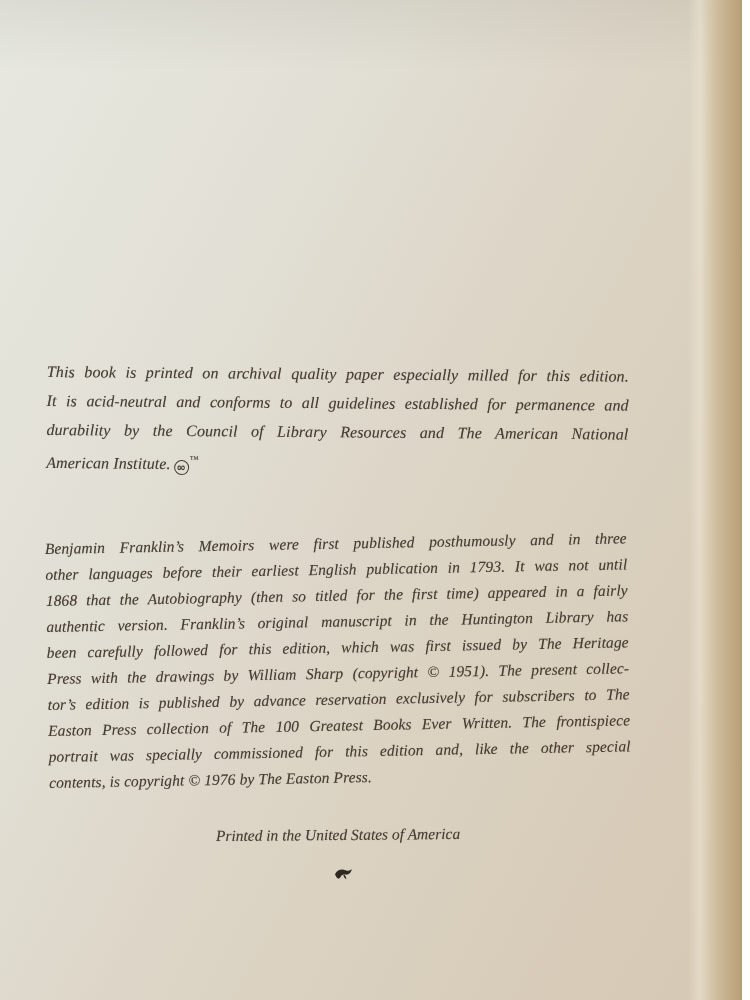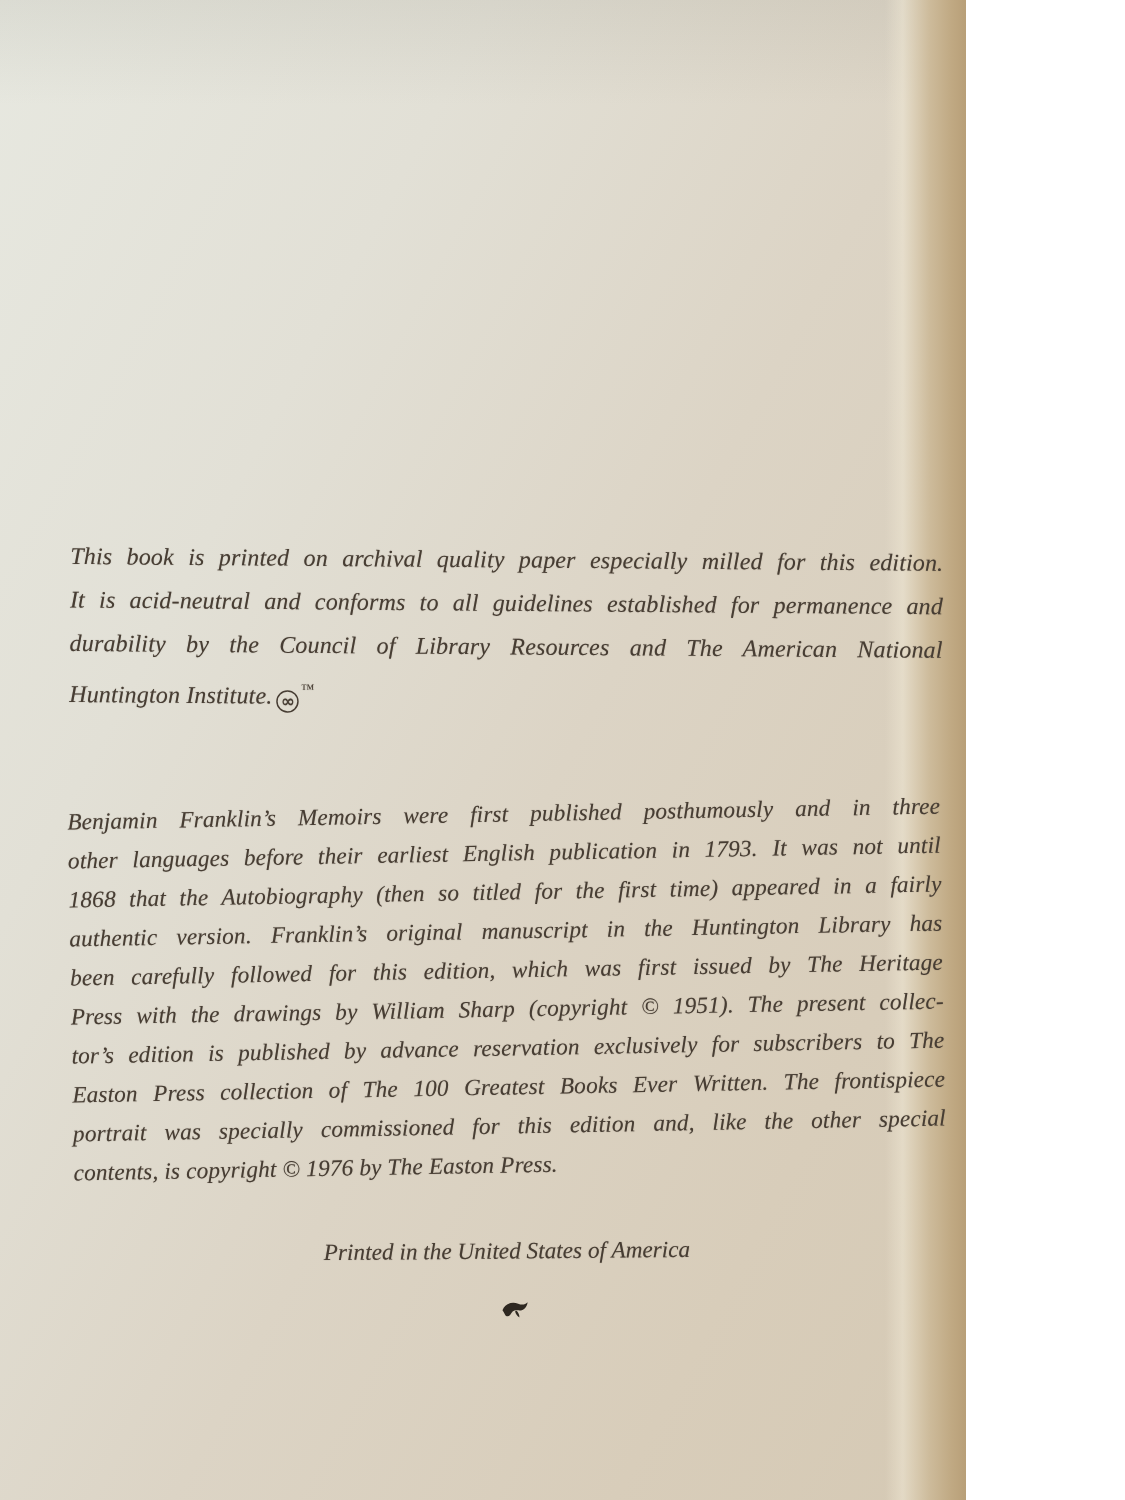--- a/index.html
+++ b/index.html
@@ -2,21 +2,21 @@
 <html><head>
 <meta charset="utf-8">
 <style>
   * { box-sizing: border-box; }
   html, body { margin: 0; padding: 0; }
   body {
     width: 750px; height: 1000px; overflow: hidden;
     font-family: "Liberation Serif", "DejaVu Serif", serif;
   }
   .photo {
-    position: relative; width: 644px; height: 1000px; overflow: hidden;
+    position: relative; width: 742px; height: 1000px; overflow: hidden;
     background:
       linear-gradient(to bottom, rgba(115,112,96,0.10), rgba(115,112,96,0) 70px),
       linear-gradient(118deg, #e7e8e0 0%, #e2e0d6 28%, #dcd4c5 55%, #d8cdba 80%, #d5c9b4 100%);
   }
   .page-edge {
     position: absolute; top: 0; right: 0; width: 54px; height: 100%;
     background: linear-gradient(to right,
       rgba(236,228,209,0) 0%,
       rgba(238,230,210,0.55) 22%,
       #cdbb9b 55%,
@@ -75,21 +75,21 @@
 
   <div class="page-edge"></div>
 
   <div class="content">
 
     <section class="notice notice-paper">
       <div class="line just">This book is printed on archival quality paper especially milled for this edition.</div>
       <div class="line just">It is acid-neutral and conforms to all guidelines established for permanence and</div>
       <div class="line just">durability by the Council of Library Resources and The American National</div>
       <div class="line last">
-        <span>Huntington Institute.</span><span class="pp-wrap"><span class="pp-circle">∞</span><span class="tm">™</span></span>
+        <span>American Institute.</span><span class="pp-wrap"><span class="pp-circle">∞</span><span class="tm">™</span></span>
       </div>
     </section>
 
     <section class="notice notice-edition">
       <div class="line just">Benjamin Franklin’s Memoirs were first published posthumously and in three</div>
       <div class="line just">other languages before their earliest English publication in 1793. It was not until</div>
       <div class="line just">1868 that the Autobiography (then so titled for the first time) appeared in a fairly</div>
       <div class="line just">authentic version. Franklin’s original manuscript in the Huntington Library has</div>
       <div class="line just">been carefully followed for this edition, which was first issued by The Heritage</div>
       <div class="line just">Press with the drawings by William Sharp (copyright © 1951). The present collec-</div>

